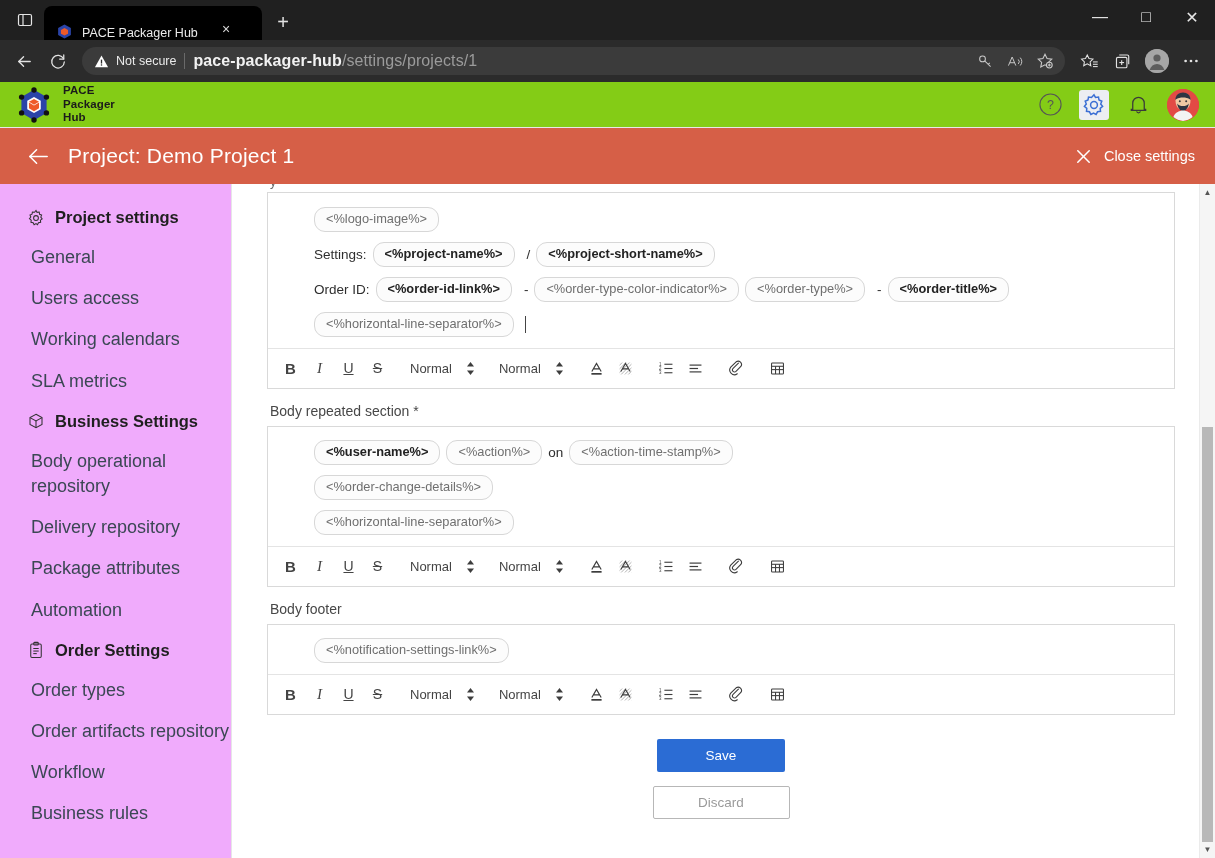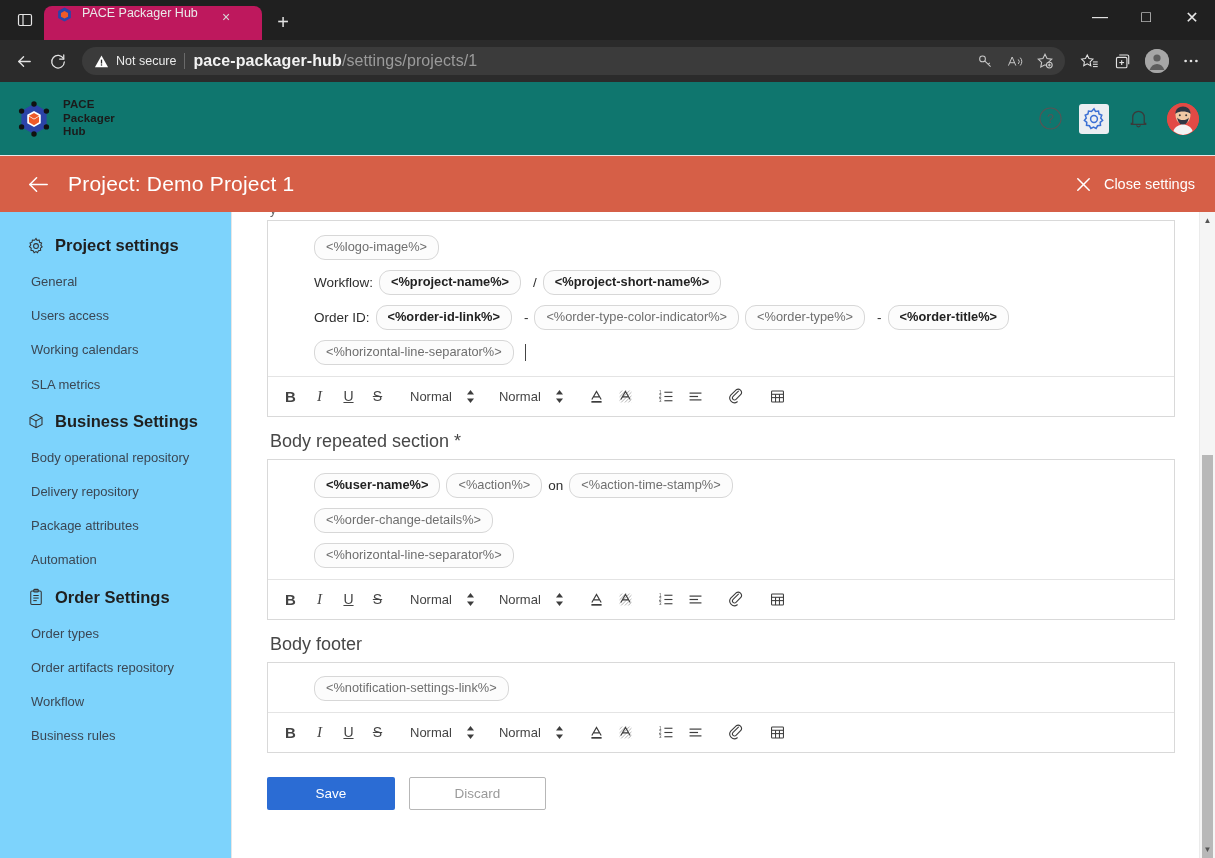--- a/index.html
+++ b/index.html
@@ -19,22 +19,22 @@
     display: flex; align-items: flex-end; padding-left: 6px; flex: none;
     position: relative;
   }
   .tab-list-btn {
     width: 30px; height: 30px; margin: 0 4px 5px 4px;
     display: flex; align-items: center; justify-content: center;
     border-radius: 4px;
   }
   .tab {
     height: 34px; min-width: 218px; max-width: 240px;
-    background: #be185d; border-radius: 8px 8px 0 0;
-    display: flex; align-items: flex-start; padding: 0 25px 0 12px; gap: 9px;
+    background: #000000; border-radius: 8px 8px 0 0;
+    display: flex; align-items: flex-end; padding: 0 25px 0 12px; gap: 9px;
   }
   .tab-favicon { width: 17px; height: 17px; flex: none; }
   .tab-title {
     color: #eaeaea; font-size: 12.5px; flex: 1;
     white-space: nowrap; overflow: hidden; text-overflow: ellipsis;
   }
   .tab-close {
     width: 22px; height: 22px; flex: none; color: #d8d8d8;
     display: flex; align-items: center; justify-content: center; border-radius: 3px;
     font-size: 14px; line-height: 1;
@@ -71,21 +71,21 @@
   .url b { color: #f2f2f2; font-weight: 700; }
   .omni-icons { display: flex; align-items: center; gap: 2px; margin-left: auto; }
   .omni-icon { width: 28px; height: 26px; display: flex; align-items: center; justify-content: center; color: #c9c9c9; }
   .tbicon { width: 32px; height: 32px; display: flex; align-items: center; justify-content: center; color: #e3e3e3; flex: none; }
   .avatar-sm { width: 24px; height: 24px; border-radius: 50%; background: #8e8e8e; display:flex; align-items:center; justify-content:center;}
 
   
   .page { flex: 1; background: #fff; position: relative; overflow: hidden; display: flex; flex-direction: column; }
 
   .apphead {
-    height: 74px; background: #0f766e; border-bottom: 1px solid #e8e8e8;
+    height: 46px; background: #84cc16; border-bottom: 1px solid #e8e8e8;
     display: flex; align-items: center; padding: 16px 16px; flex: none;
   }
   .brand { display: flex; align-items: center; gap: 11px; }
   .brand-text {
     font-size: 11.5px; font-weight: 700; color: #1b1b1b; line-height: 1.18;
     letter-spacing: .1px;
   }
   .apphead-right { margin-left: auto; display: flex; align-items: center; gap: 14px; }
   .head-ico { width: 30px; height: 30px; display: flex; align-items: center; justify-content: center; border-radius: 3px; }
   .head-ico.active { background: #eceef2; }
@@ -102,46 +102,46 @@
   .banner-title { font-size: 21px; font-weight: 400; letter-spacing: .2px; }
   .banner-close {
     margin-left: auto; display: flex; align-items: center; gap: 11px;
     font-size: 14.5px; color: #ffffff;
   }
 
   .body-area { flex: 1; display: flex; min-height: 0; position: relative; }
 
   
   .sidebar {
-    width: 232px; background: #7dd3fc; border-right: 1px solid #e6e6e6;
+    width: 232px; background: #f0abfc; border-right: 1px solid #e6e6e6;
     padding: 14px 0 0 0; flex: none; overflow: hidden;
   }
   .side-group {
     display: flex; align-items: center; gap: 10px;
     padding: 10px 0 10px 26px; font-size: 16.5px; font-weight: 700; color: #1f1f1f;
   }
   .side-group .gico { width: 19px; height: 19px; display: flex; align-items: center; justify-content: center; color: #333; }
   .side-item {
-    padding: 8px 0 8px 28px; font-size: 13px; color: #3b4754;
+    padding: 8px 0 8px 28px; font-size: 18px; color: #3b4754;
     border-left: 3px solid transparent; line-height: 1.4;
   }
   .side-item.active {
     background: #e9eaec; color: #4e62c4; border-left-color: #3b4ea8;
   }
 
   
   .main {
     flex: 1; min-width: 0; background: #fff; position: relative; overflow: hidden;
     padding: 0 40px 0 35px;
   }
   .main-inner { padding-top: 0; }
   .clip-top { height: 8px; overflow: hidden; position: relative; }
   .clip-top span { position: absolute; top: -9px; left: 3px; font-size: 12.5px; color: #666; }
 
-  .field-label { font-size: 18px; color: #474747; margin: 14px 0 7px 3px; }
+  .field-label { font-size: 14px; color: #474747; margin: 14px 0 7px 3px; }
 
   .editor { border: 1px solid #d9d9d9; background: #fff; }
   .editor-body { padding: 13px 14px 11px 14px; }
   .ed-line { display: flex; align-items: center; flex-wrap: wrap; gap: 0; margin-bottom: 10px; min-height: 22px; padding-left: 32px; }
   .ed-line:last-child { margin-bottom: 0; }
   .ed-text { font-size: 13.5px; color: #2e2e2e; margin-right: 6px; }
   .ed-sep { font-size: 13.5px; color: #2e2e2e; margin: 0 6px; }
   .tag {
     display: inline-block; border: 1px solid #d7d7d7; border-radius: 11px;
     background: #fcfcfc; padding: 3px 11px 4px 11px; font-size: 12.8px;
@@ -426,21 +426,21 @@
         <div class="clip-top">
             <span>y</span>
           </div>
         <div class="main-inner" id="sections">
             <div class="editor">
               <div class="editor-body" style="padding-top: 14px;">
                 <div class="ed-line">
                   <span class="tag" style="margin-right: 6px;">&lt;%logo-image%&gt;</span>
                 </div>
                 <div class="ed-line">
-                  <span class="ed-text">Workflow:</span>
+                  <span class="ed-text">Settings:</span>
                   <span class="tag bold" style="margin-right: 6px;">&lt;%project-name%&gt;</span>
                   <span class="ed-sep">/</span>
                   <span class="tag bold" style="margin-right: 6px;">&lt;%project-short-name%&gt;</span>
                 </div>
                 <div class="ed-line">
                   <span class="ed-text">Order ID:</span>
                   <span class="tag bold" style="margin-right: 6px;">&lt;%order-id-link%&gt;</span>
                   <span class="ed-sep">-</span>
                   <span class="tag" style="margin-right: 6px;">&lt;%order-type-color-indicator%&gt;</span>
                   <span class="tag" style="margin-right: 6px;">&lt;%order-type%&gt;</span>
@@ -707,21 +707,21 @@
                     <line x1="3" y1="7.4" x2="17" y2="7.4"></line>
                     <line x1="3" y1="11.3" x2="17" y2="11.3"></line>
                     <line x1="7.7" y1="7.4" x2="7.7" y2="16.5"></line>
                     <line x1="12.3" y1="7.4" x2="12.3" y2="16.5"></line>
                   </svg>
                 </div>
               </div>
             </div>
           </div>
 
-        <div class="actions" style="margin-top:24px;">
+        <div class="actions" style="margin-top:24px;flex-direction:column;">
           <button class="btn-save">Save</button>
           <button class="btn-discard">Discard</button>
         </div>
       </div>
 
       <div class="vscroll">
         <div class="vs-arrow">▲</div>
         <div class="vs-thumb"></div>
         <div class="vs-arrow bottom">▼</div>
       </div>

